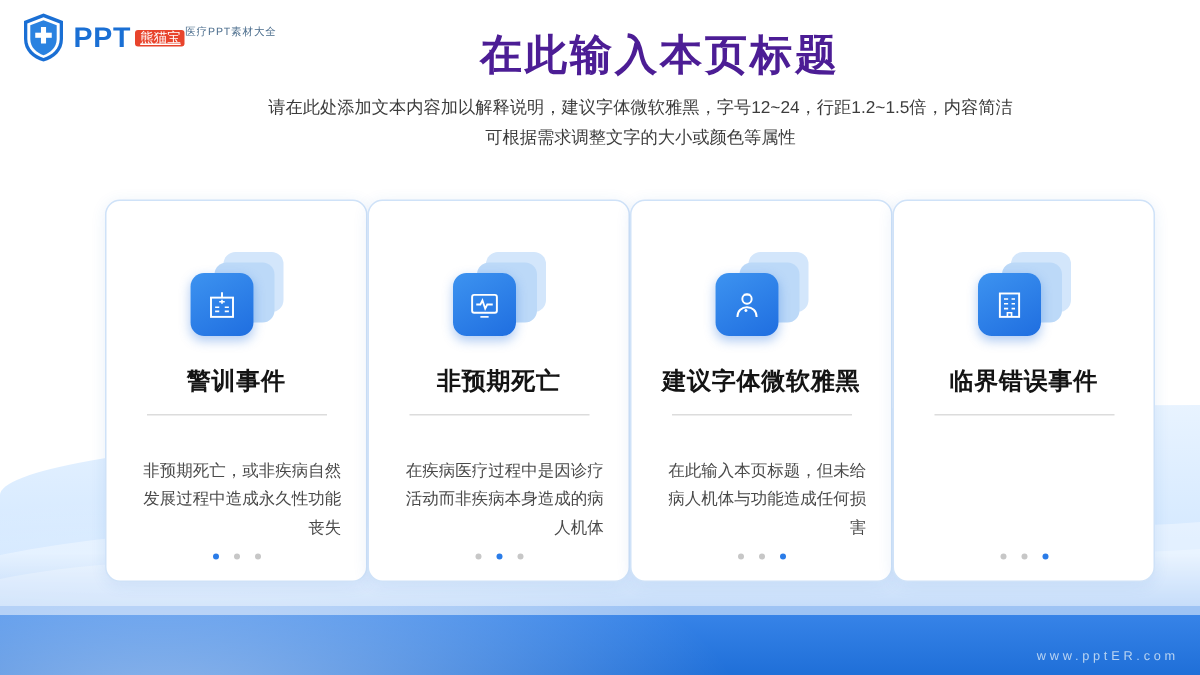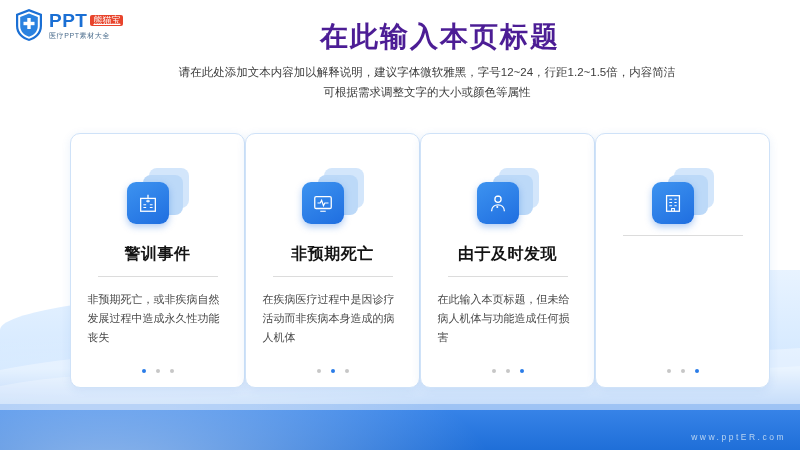--- a/index.html
+++ b/index.html
@@ -43,21 +43,21 @@
     z-index: 2;
   }
 
   
   .logo {
     position: absolute; left: 14px; top: 8px;
     display: flex; align-items: center; gap: 5px;
     z-index: 6;
   }
   .logo-shield { width: 30px; height: 34px; }
-  .logo-text { display: flex; flex-direction: column; line-height: 1; }
+  .logo-text { display: flex; flex-direction: row; line-height: 1; }
   .logo-row1 { display: flex; align-items: center; gap: 3px; }
   .logo-ppt {
     font-size: 19px; font-weight: bold; color: #1a6fd4;
     letter-spacing: .5px; font-family: "Liberation Sans", sans-serif;
   }
   .logo-badge {
     background: #e8442c; color: #fff; font-size: 9px;
     padding: 1px 3px; border-radius: 2px; letter-spacing: 0px; text-decoration: underline;
   }
   .logo-sub { font-size: 7px; color: #4a6c8c; letter-spacing: .6px; margin-top: 2px; }
@@ -117,23 +117,23 @@
   .card-title {
     margin-top: 20px;
     font-size: 16px; font-weight: bold; color: #141414;
     letter-spacing: .5px;
   }
   .card-divider {
     margin-top: 11px;
     width: 120px; height: 1px; background: #dcdcdc;
   }
   .card-body {
-    margin-top: 13px;
+    margin-top: 28px;
     width: 140px;
-    text-align: left;
+    text-align: right;
     font-size: 11px; color: #4a4a4a; line-height: 19px;
   }
   .dots {
     position: absolute; bottom: 14px; left: 0; width: 100%;
     display: flex; justify-content: center; gap: 10px;
   }
   .dot { width: 4px; height: 4px; border-radius: 50%; background: #c7c7c7; }
   .dot.on { background: #2a7ce8; }
 
   
@@ -232,21 +232,21 @@
         <div class="icon-ghost2"></div>
         <div class="icon-main">
           <svg width="22" height="22" viewBox="0 0 24 24" fill="none" stroke="#ffffff" stroke-width="1.4">
             <circle cx="12" cy="8" r="3.4"></circle>
             <path d="M5 21 C5 16.6 8.2 14 12 14 C15.8 14 19 16.6 19 21"></path>
             <path d="M9.6 4.8 h4.8" stroke-width="1.2"></path>
             <path d="M11.2 15.2 v2.2 M10.1 16.3 h2.2" stroke-width="1.1"></path>
           </svg>
         </div>
       </div>
-      <div class="card-title">由于及时发现</div>
+      <div class="card-title">建议字体微软雅黑</div>
       <div class="card-divider"></div>
       <div class="card-body">在此输入本页标题，但未给病人机体与功能造成任何损害</div>
       <div class="dots">
         <span class="dot"></span>
         <span class="dot"></span>
         <span class="dot on"></span>
       </div>
     </div>
 
     <div class="card">
@@ -254,20 +254,21 @@
         <div class="icon-ghost"></div>
         <div class="icon-ghost2"></div>
         <div class="icon-main">
           <svg width="22" height="22" viewBox="0 0 24 24" fill="none" stroke="#ffffff" stroke-width="1.4">
             <rect x="5" y="4" width="14" height="17"></rect>
             <path d="M8 8 h3 M8 11.5 h3 M8 15 h3 M13.5 8 h2.5 M13.5 11.5 h2.5 M13.5 15 h2.5" stroke-width="1.1"></path>
             <path d="M10.5 21 v-3 h3 v3" stroke-width="1.2"></path>
           </svg>
         </div>
       </div>
+      <div class="card-title">临界错误事件</div>
       <div class="card-divider"></div>
       <div class="dots">
         <span class="dot"></span>
         <span class="dot"></span>
         <span class="dot on"></span>
       </div>
     </div>
 
   </div>
 

